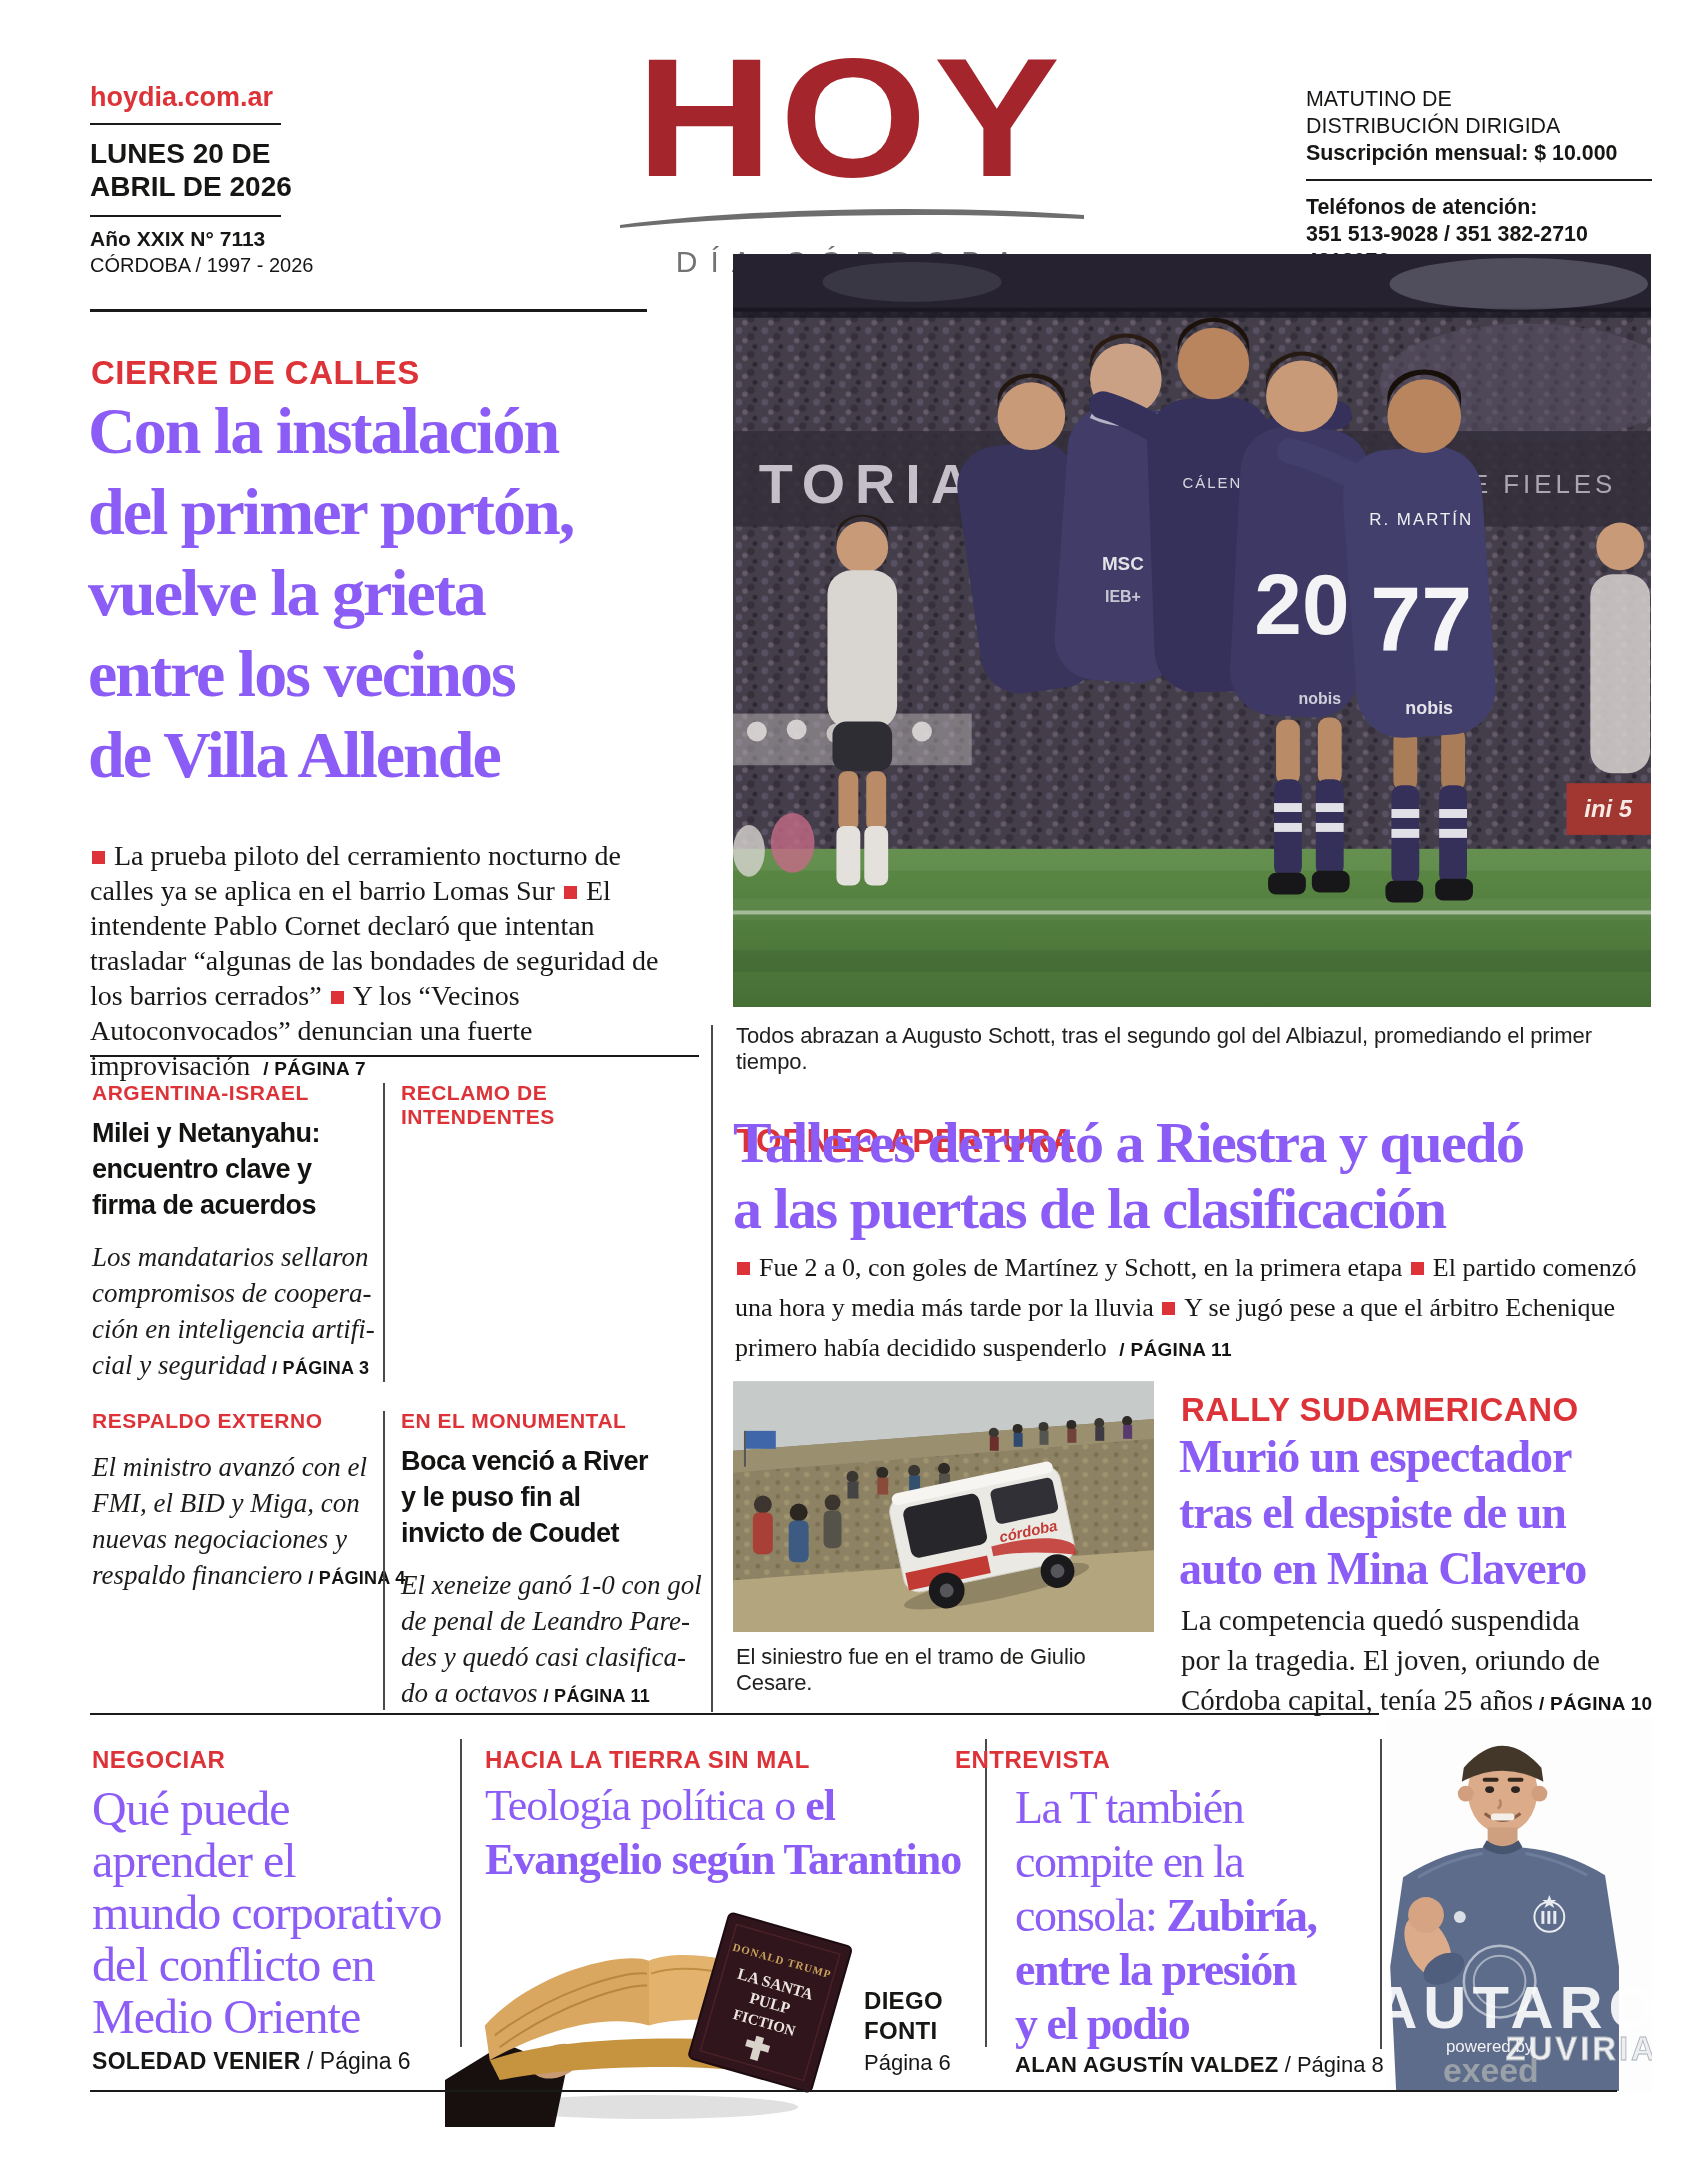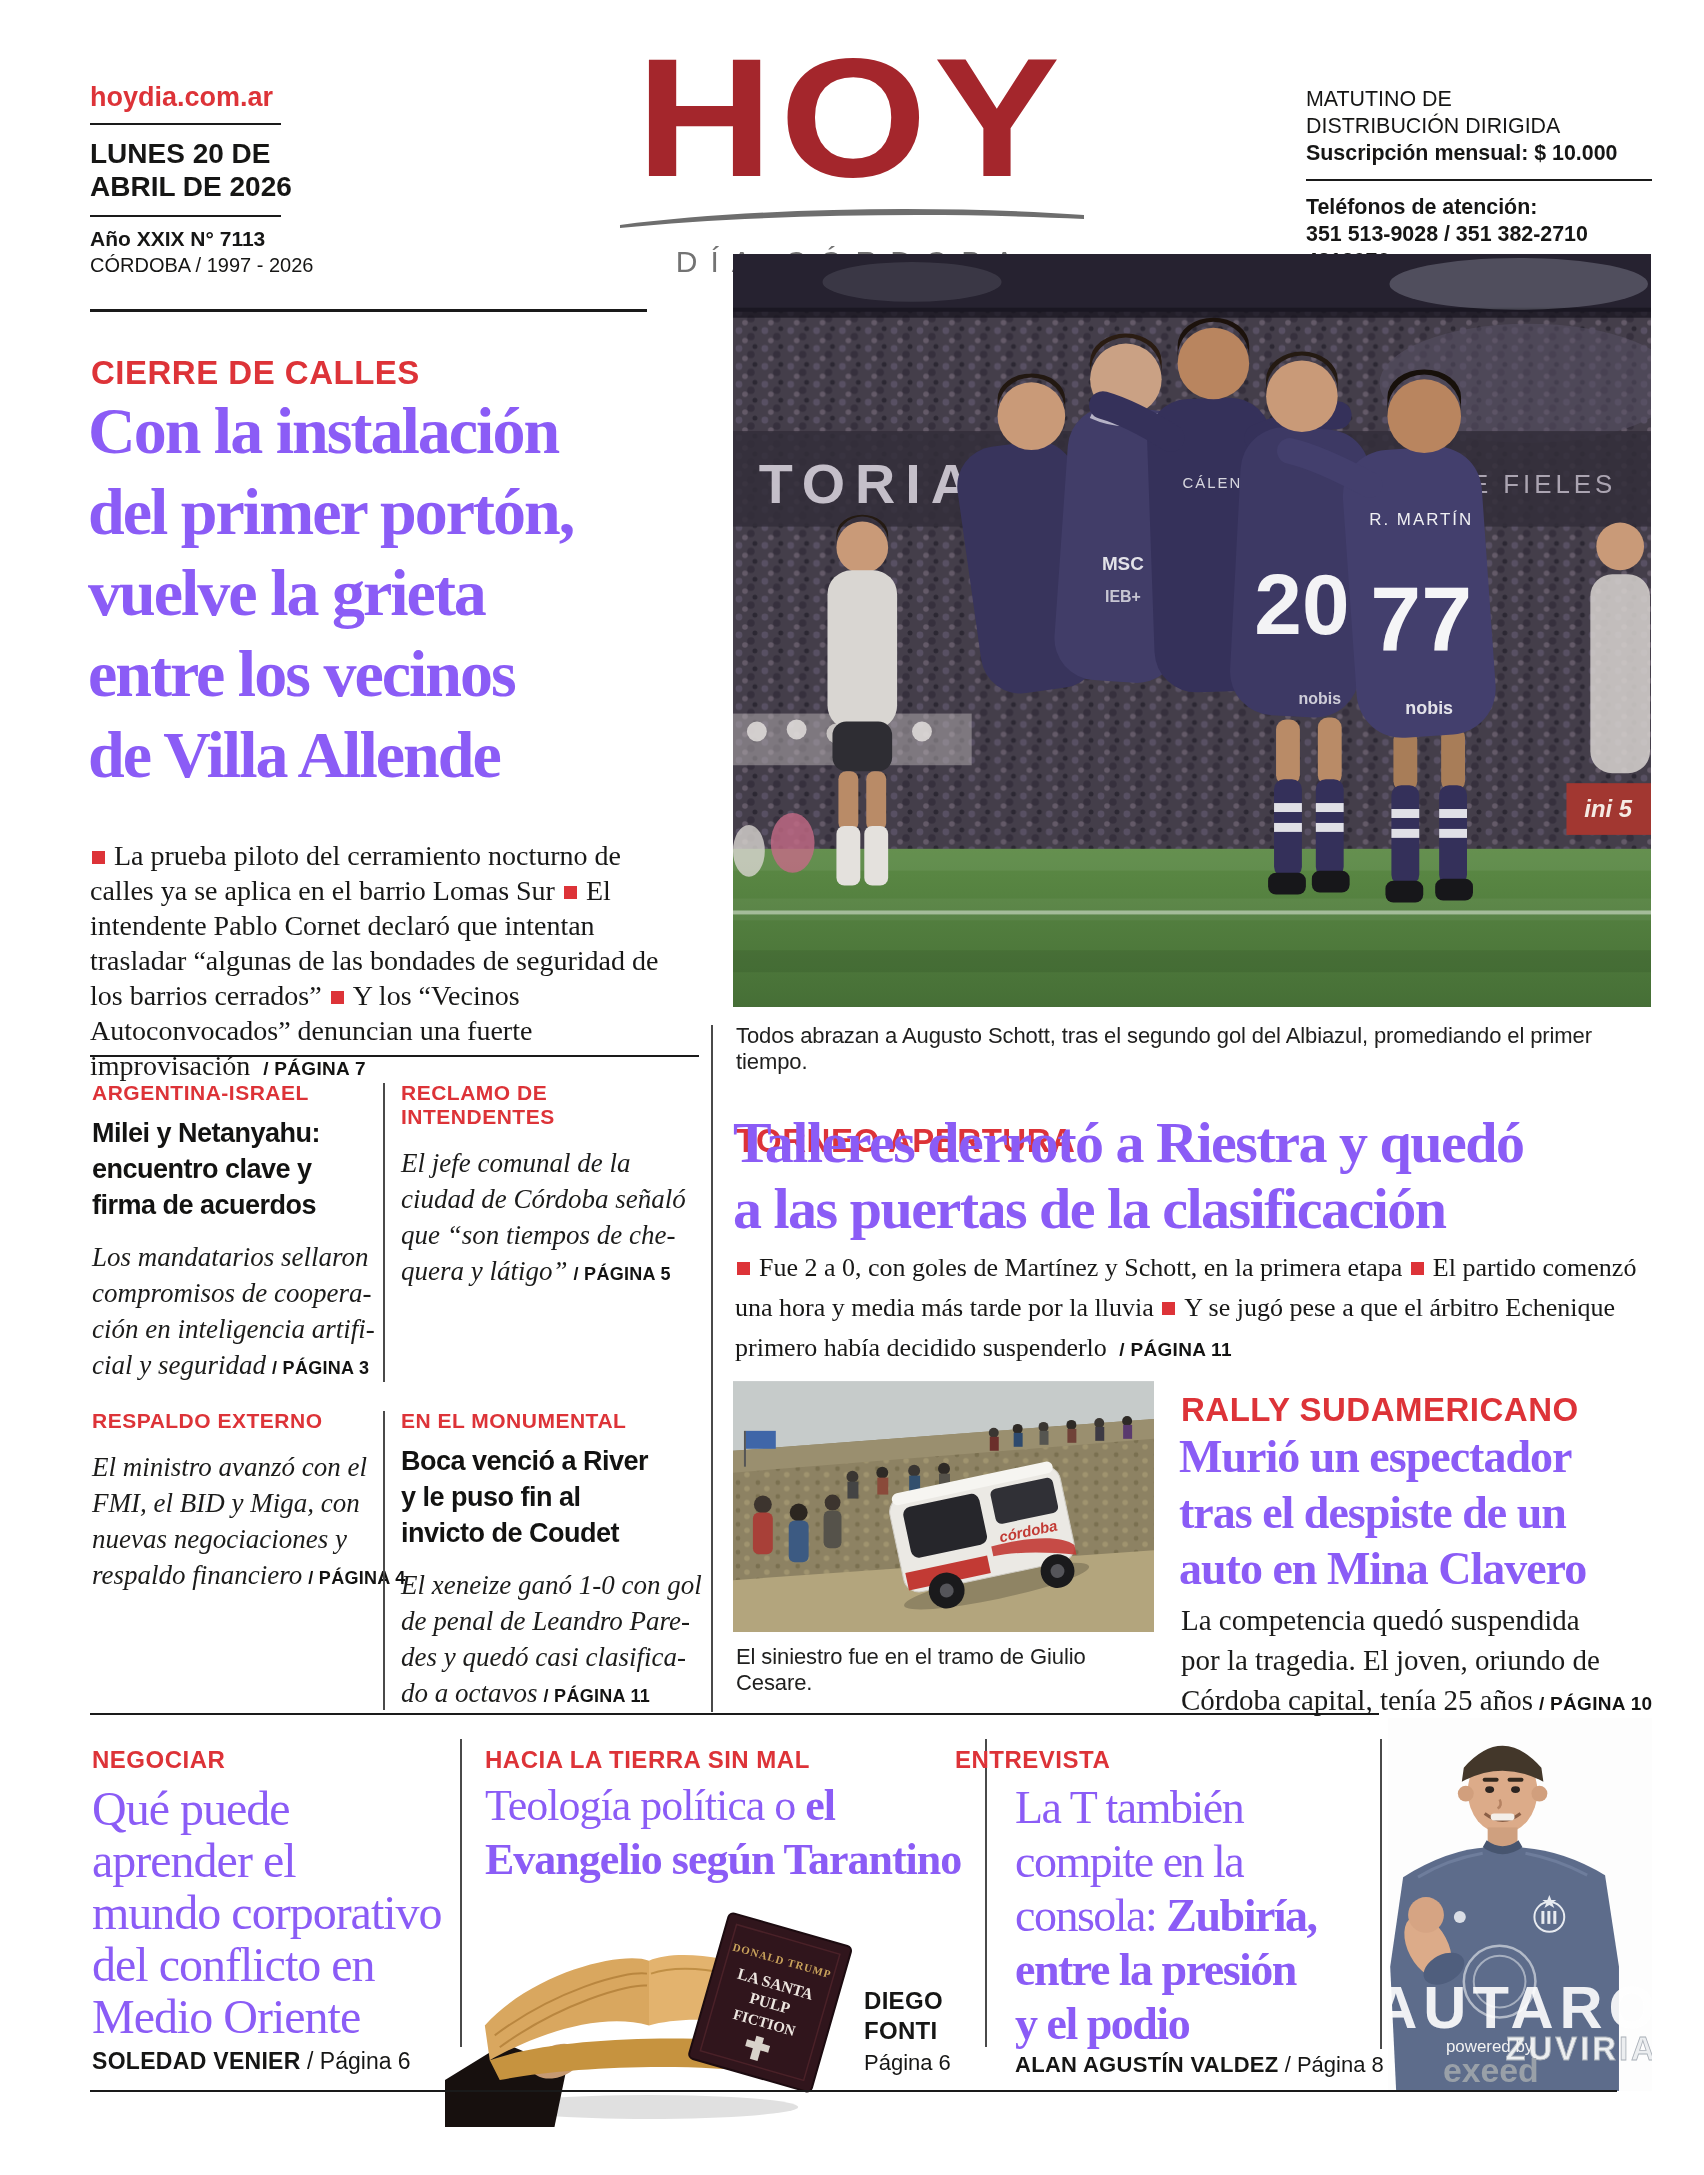--- a/index.html
+++ b/index.html
@@ -100,24 +100,20 @@
 encuentro clave y
 firma de acuerdos</div>
       <div class="dek" style="margin-top:16px"><span>Los mandatarios sellaron
 compromisos de coopera-
 ción en inteligencia artifi-
 cial y seguridad</span><span class="pageref" style="font-size:18px">/ PÁGINA 3</span></div>
     </div>
     <div class="abs vdiv" style="left:383px;top:1083px;height:299px;width:1.5px"></div>
     <div class="abs" style="left:401px;top:1081px;width:265px">
       <div class="kicker k-sm">RECLAMO DE INTENDENTES</div>
-      <div class="dek" style="margin-top:16px"><span>El jefe comunal de la
-ciudad de Córdoba señaló
-que “son tiempos de che-
-quera y látigo”</span><span class="pageref" style="font-size:18px">/ PÁGINA 5</span></div>
     </div>
 
     <div class="abs" style="left:92px;top:1409px;width:275px">
       <div class="kicker k-sm">RESPALDO EXTERNO</div>
       <div class="dek" style="margin-top:16px"><span>El ministro avanzó con el
 FMI, el BID y Miga, con
 nuevas negociaciones y
 respaldo financiero</span><span class="pageref" style="font-size:18px">/ PÁGINA 4</span></div>
     </div>
     <div class="abs vdiv" style="left:383px;top:1411px;height:299px;width:1.5px"></div>

